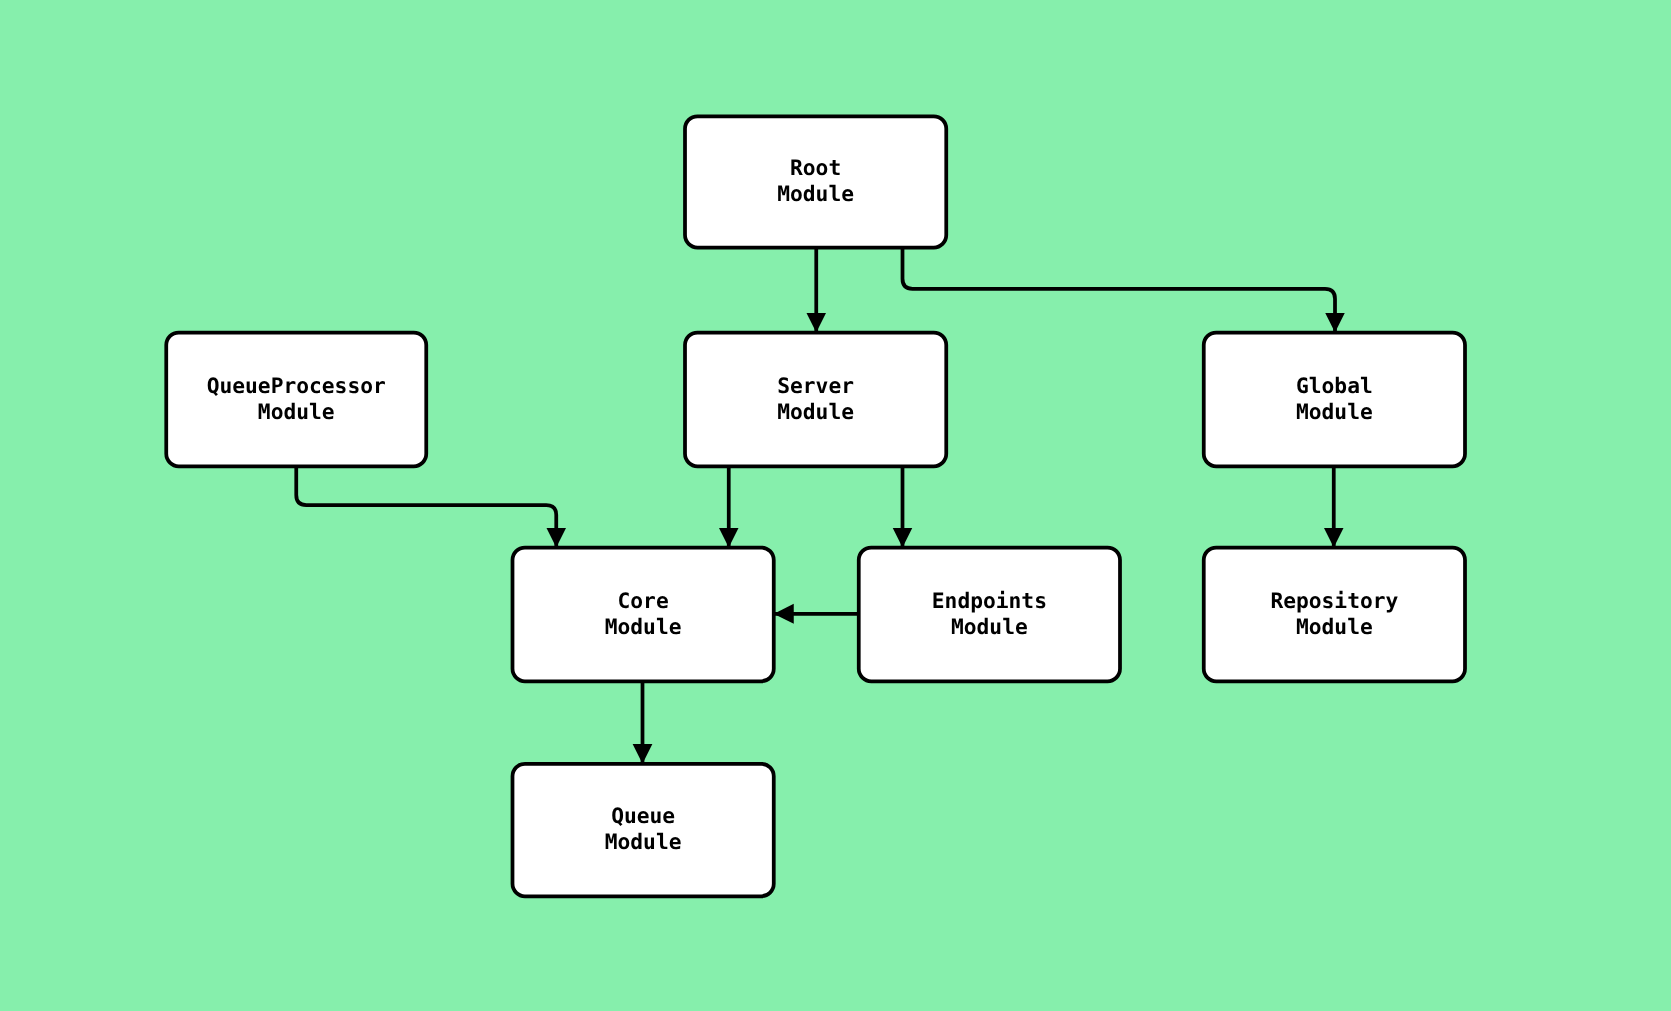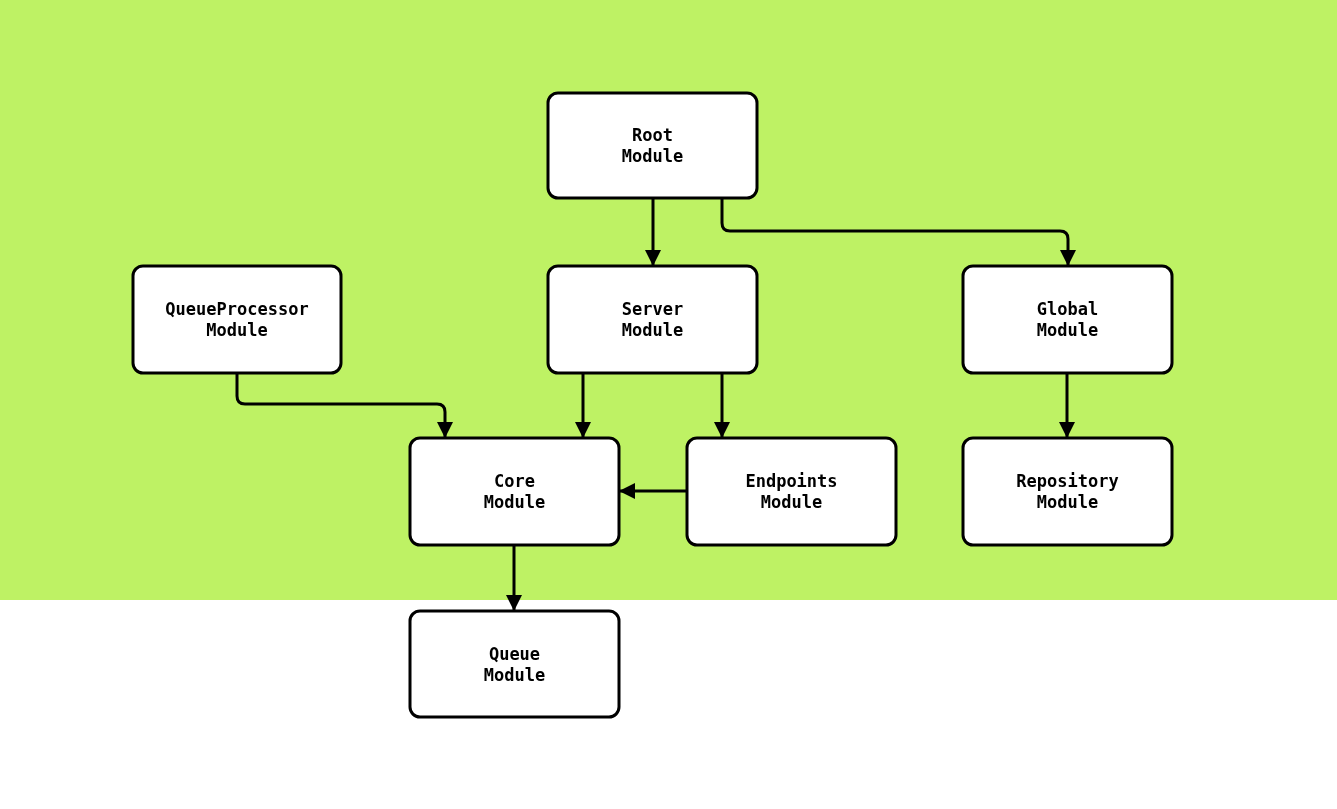--- a/index.html
+++ b/index.html
@@ -7,22 +7,22 @@
     padding: 0;
     background: #ffffff;
     width: 1337px;
     height: 809px;
     overflow: hidden;
     font-family: "DejaVu Sans Mono", monospace;
   }
   #diagram-wrap {
     position: relative;
     width: 1337px;
-    height: 600px;
-    background: #bef264;
+    height: 809px;
+    background: #86efac;
   }
   svg {
     display: block;
   }
   .node-rect {
     fill: #ffffff;
     stroke: #000000;
     stroke-width: 3;
   }
   .node-label {

